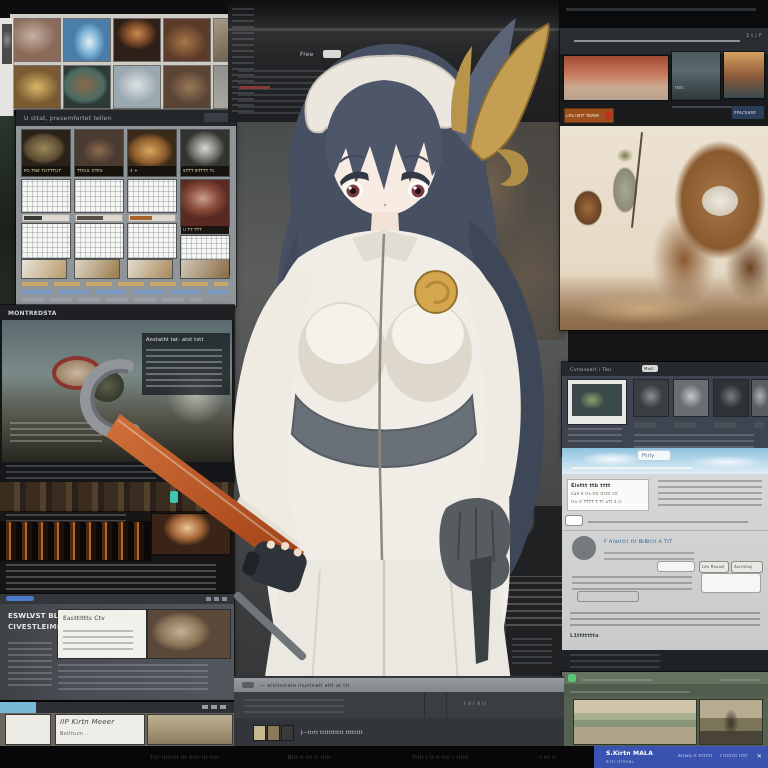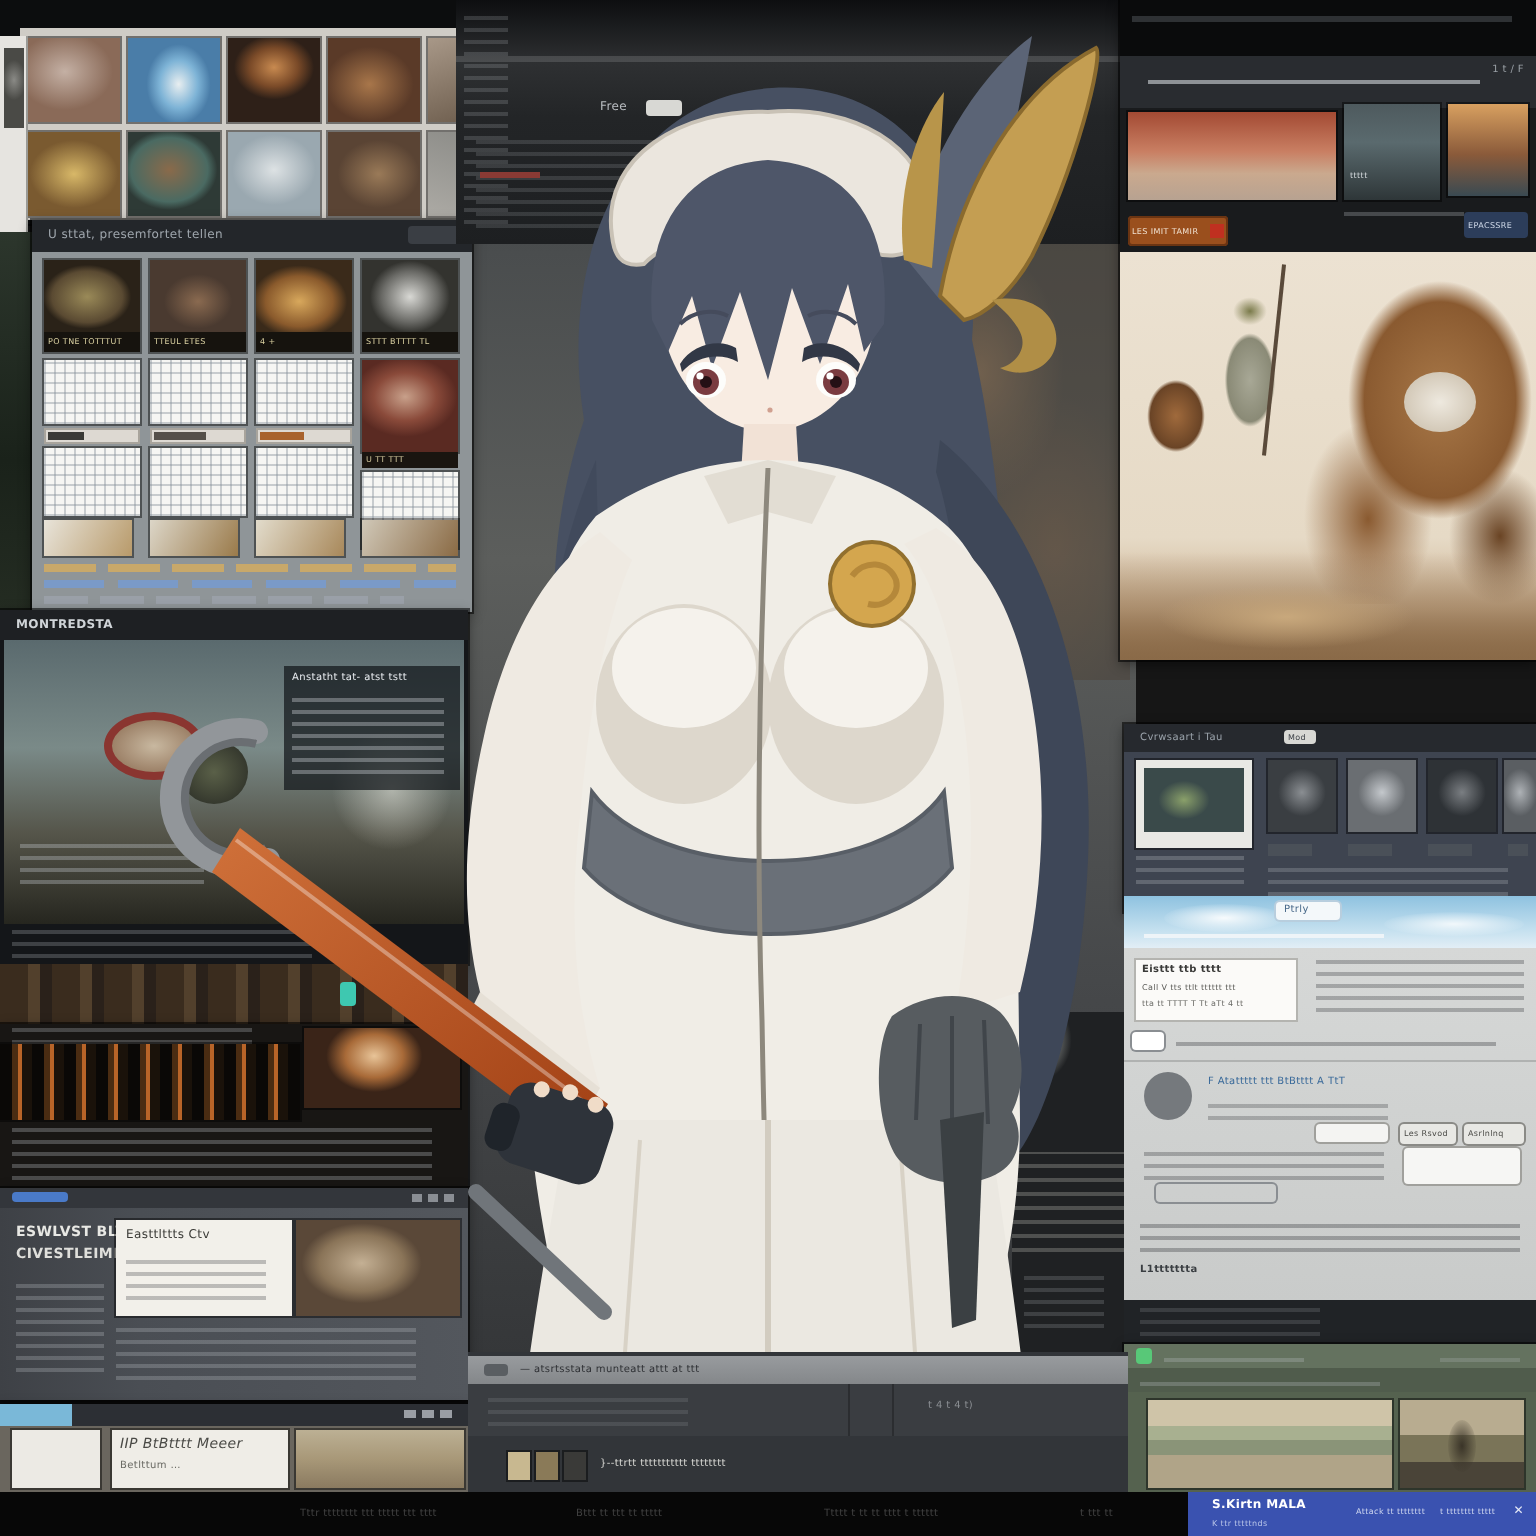--- a/index.html
+++ b/index.html
@@ -201,21 +201,21 @@
     <div class="abs lines" style="left:58px;top:70px;width:150px;height:26px;opacity:.5;"></div>
   </div>
 
   <div class="abs win" style="left:0;top:702px;width:234px;height:44px;background:#6a665e;">
     <div class="abs" style="left:0;top:0;width:234px;height:11px;background:#2c2f34;">
       <div class="abs" style="left:0;top:0;width:36px;height:11px;background:#7ab8d8;"></div>
       <div class="abs" style="right:6px;top:3px;width:26px;height:4px;background:repeating-linear-gradient(90deg,#9a9ea4 0 6px,transparent 6px 9px);"></div>
     </div>
     <div class="abs thumb" style="left:6px;top:13px;width:44px;height:29px;background:#eceae4;"></div>
     <div class="abs thumb" style="left:56px;top:13px;width:88px;height:29px;background:#efede7;">
-      <span class="t" style="position:absolute;left:4px;top:3px;font-size:7px;color:#4a4a46;font-style:italic;">IIP BtBtttt Meeer</span>
+      <span class="t" style="position:absolute;left:4px;top:3px;font-size:7px;color:#4a4a46;font-style:italic;">IIP Kirtn Meeer</span>
       <span class="t" style="position:absolute;left:4px;top:15px;font-size:5px;color:#6a6a64;">Betlttum …</span>
     </div>
     <div class="abs thumb" style="left:148px;top:13px;width:84px;height:29px;
          background:linear-gradient(180deg,#bcb094 0%,#a89878 50%,#8a7a60 100%);"></div>
   </div>
 
   <svg class="abs" style="left:0;top:0;z-index:5;pointer-events:none;" width="768" height="768" viewBox="0 0 768 768">
     <defs>
       <linearGradient id="gw" x1="0" y1="0" x2="1" y2="1">
         <stop offset="0" stop-color="#d0713a"></stop>

